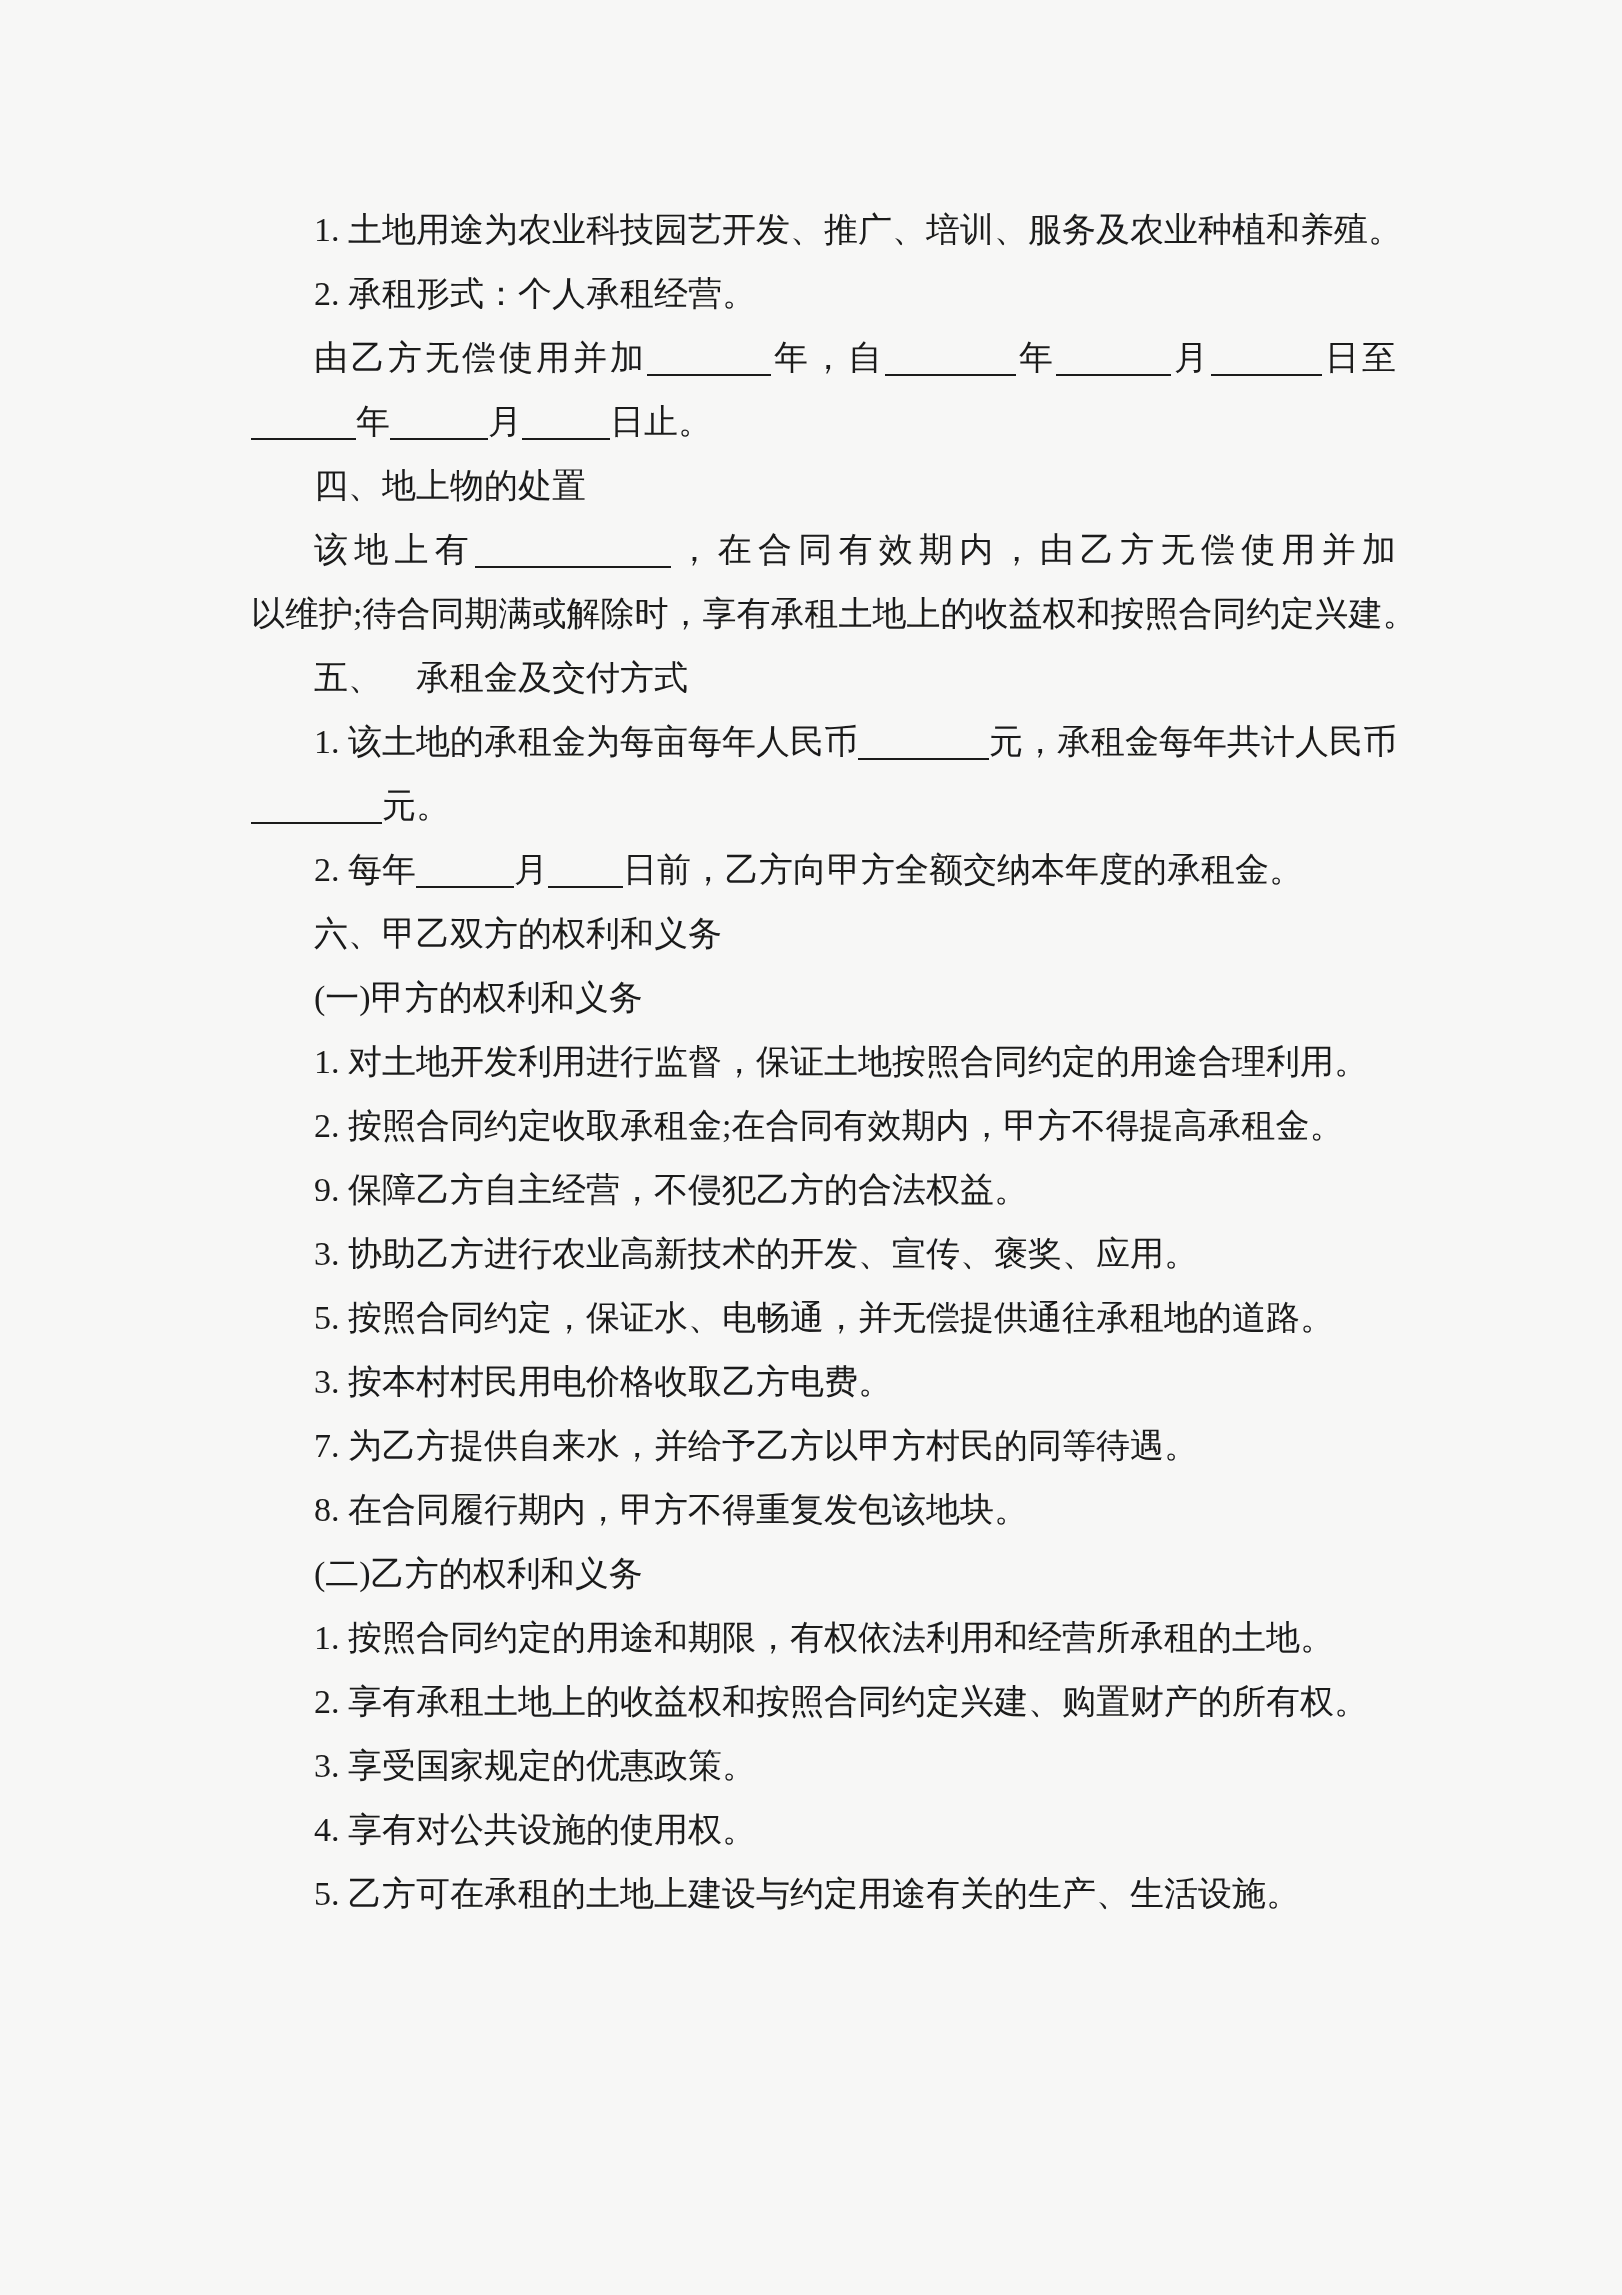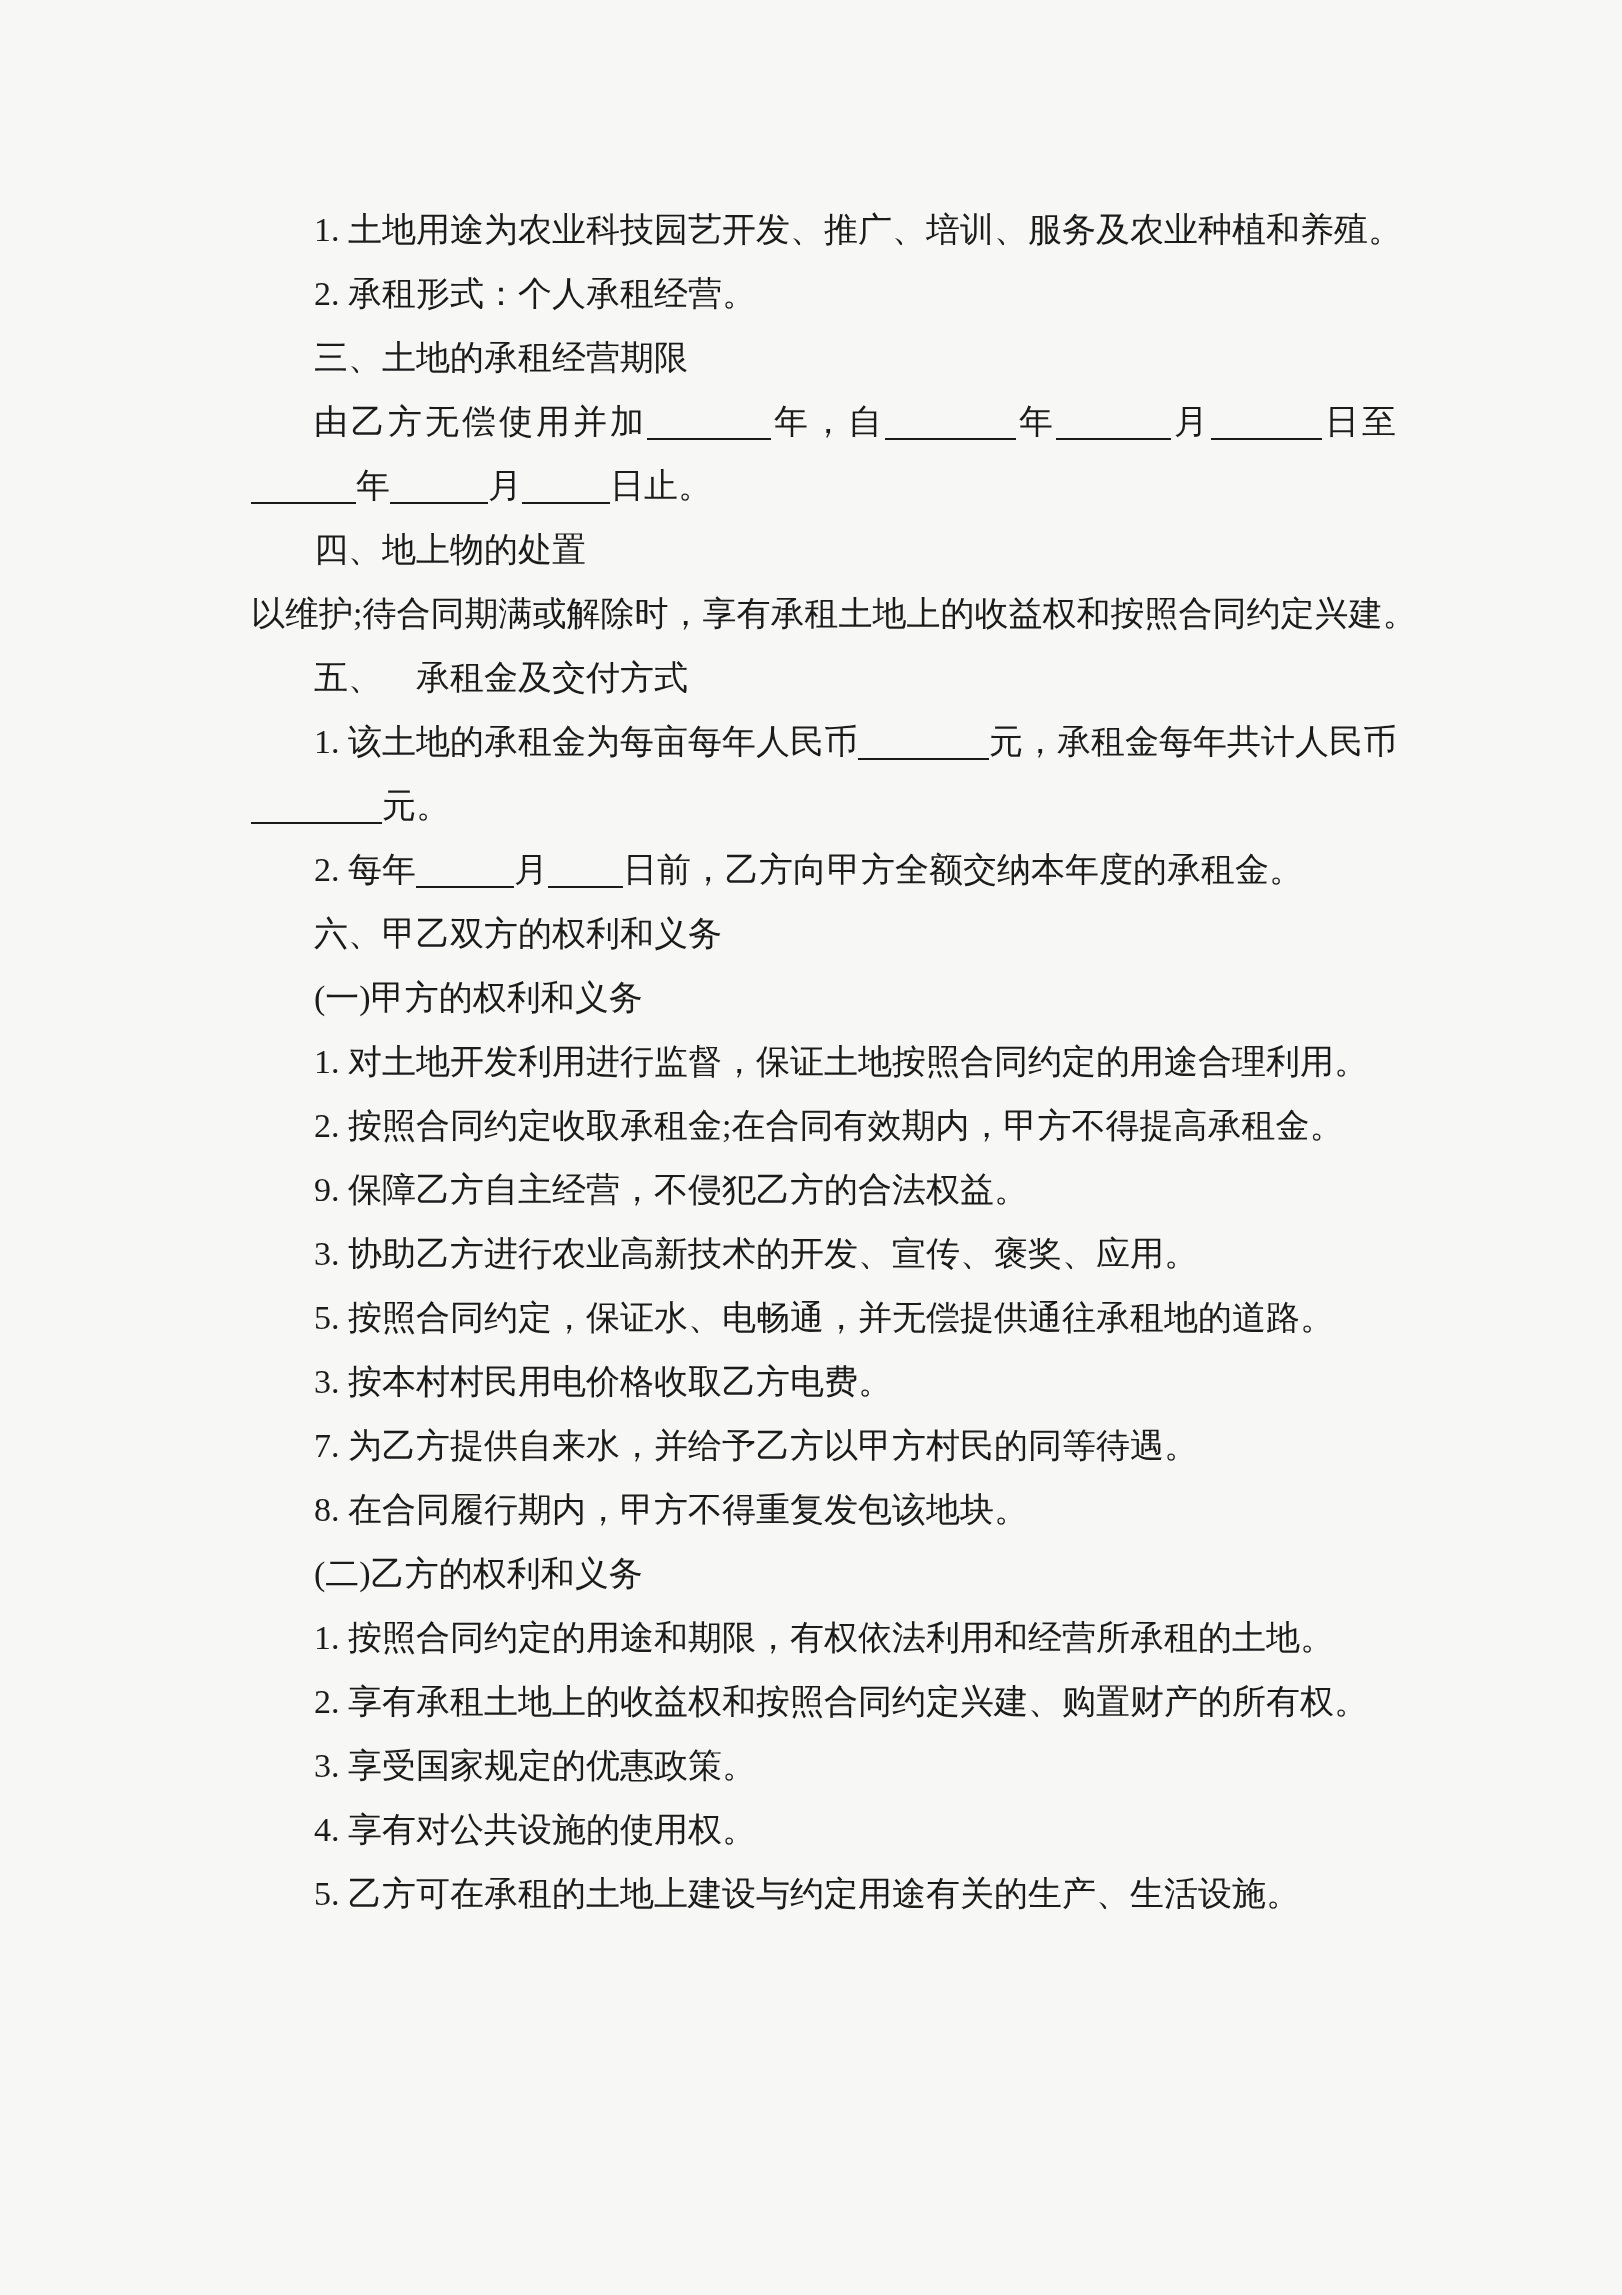--- a/index.html
+++ b/index.html
@@ -36,24 +36,24 @@
     vertical-align: -6.5px;
   }
 </style>
 </head>
 <body>
 
 <main class="page" style="background: rgb(247, 247, 246); color: rgb(27, 27, 27);">
   <section class="content" id="doc">
       <p class="line indent"><span>1. 土地用途为农业科技园艺开发、推广、培训、服务及农业种植和养殖。</span></p>
       <p class="line indent"><span>2. 承租形式：个人承租经营。</span></p>
-      <p class="line indent"><span>三、土地的承租经营期限</span></p>
       <p class="line indent jfy"><span>由乙方无偿使用并加</span><span class="bl" style="width: 124px;"></span><span>年，自</span><span class="bl" style="width: 131px;"></span><span>年</span><span class="bl" style="width: 115px;"></span><span>月</span><span class="bl" style="width: 111px;"></span><span>日至</span></p>
       <p class="line"><span class="bl" style="width: 105px;"></span><span>年</span><span class="bl" style="width: 98px;"></span><span>月</span><span class="bl" style="width: 88px;"></span><span>日止。</span></p>
       <p class="line indent"><span>四、地上物的处置</span></p>
+      <p class="line indent jfy"><span>该地上有</span><span class="bl" style="width: 196px;"></span><span>，在合同有效期内，由乙方无偿使用并加</span></p>
       <p class="line"><span>以维护;待合同期满或解除时，享有承租土地上的收益权和按照合同约定兴建。</span></p>
       <p class="line indent"><span>五、　承租金及交付方式</span></p>
       <p class="line indent jfy"><span>1. 该土地的承租金为每亩每年人民币</span><span class="bl" style="width: 131px;"></span><span>元，承租金每年共计人民币</span></p>
       <p class="line"><span class="bl" style="width: 131px;"></span><span>元。</span></p>
       <p class="line indent"><span>2. 每年</span><span class="bl" style="width: 98px;"></span><span>月</span><span class="bl" style="width: 75px;"></span><span>日前，乙方向甲方全额交纳本年度的承租金。</span></p>
       <p class="line indent"><span>六、甲乙双方的权利和义务</span></p>
       <p class="line indent"><span>(一)甲方的权利和义务</span></p>
       <p class="line indent"><span>1. 对土地开发利用进行监督，保证土地按照合同约定的用途合理利用。</span></p>
       <p class="line indent"><span>2. 按照合同约定收取承租金;在合同有效期内，甲方不得提高承租金。</span></p>
       <p class="line indent"><span>9. 保障乙方自主经营，不侵犯乙方的合法权益。</span></p>

